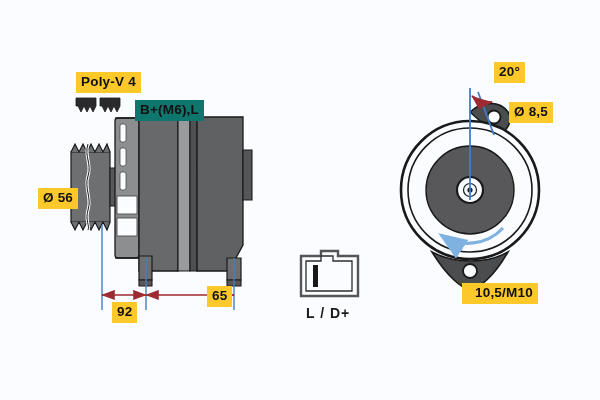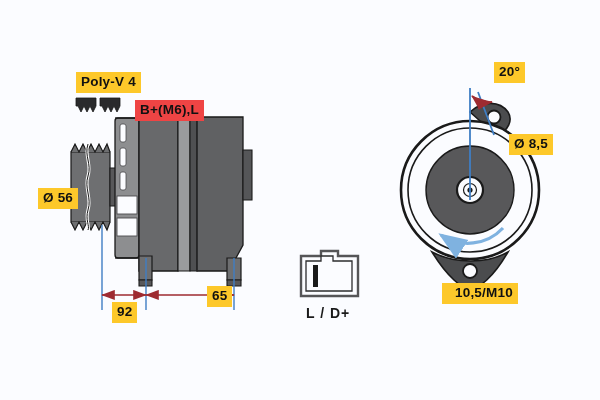--- a/index.html
+++ b/index.html
@@ -33,37 +33,37 @@
     white-space: nowrap;
     line-height: 1;
     letter-spacing: 0.2px;
   }
   .label-yellow {
     background: #fdc82a;
     padding: 3px 5px 4px 5px;
     font-size: 13.5px;
   }
   .label-blue {
-    background: #ef4444;
+    background: #0f766e;
     padding: 3px 5px 4px 5px;
     font-size: 13.5px;
   }
   .label-plain {
     font-size: 13px;
     background: none;
     color: #1a1a1a;
   }
   #lbl-polyv { left: 76px; top: 72px; }
   #lbl-bml   { left: 135px; top: 100px; }
   #lbl-d56   { left: 38px; top: 188px; }
   #lbl-51    { left: 112px; top: 302px; }
   #lbl-65    { left: 207px; top: 286px; }
   #lbl-20deg { left: 494px; top: 62px; }
-  #lbl-d85   { left: 509px; top: 102px; margin-top: 32px; }
-  #lbl-1050  { left: 442px; top: 283px; padding-left: 13px; }
+  #lbl-d85   { left: 509px; top: 102px; }
+  #lbl-1050  { left: 462px; top: 283px; padding-left: 13px; }
   #lbl-ldplus{ left: 298px; top: 306px; font-size: 14px; letter-spacing: 1px; padding-left: 8px;}
 </style>
 </head>
 <body>
 
 <div id="stage">
 
   <svg class="layer" viewBox="0 0 600 400">
     <defs>
       <marker id="arrRed" markerWidth="9" markerHeight="9" refX="8" refY="3.2" orient="auto">

